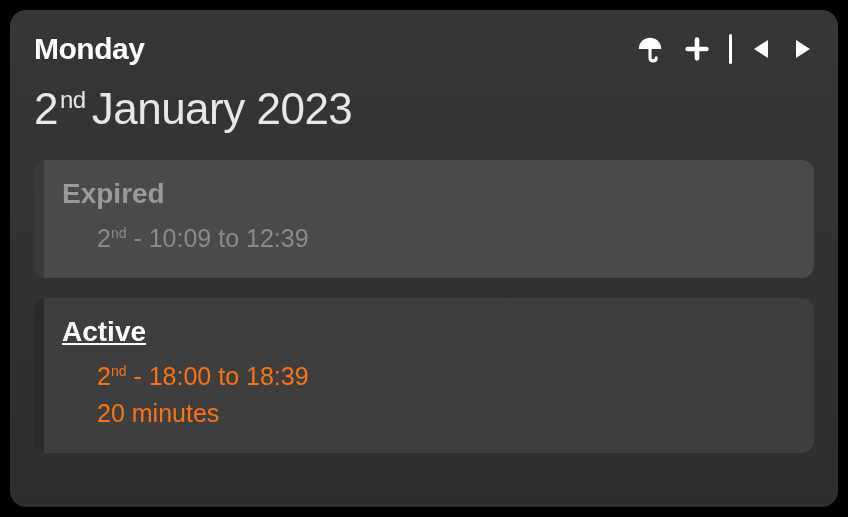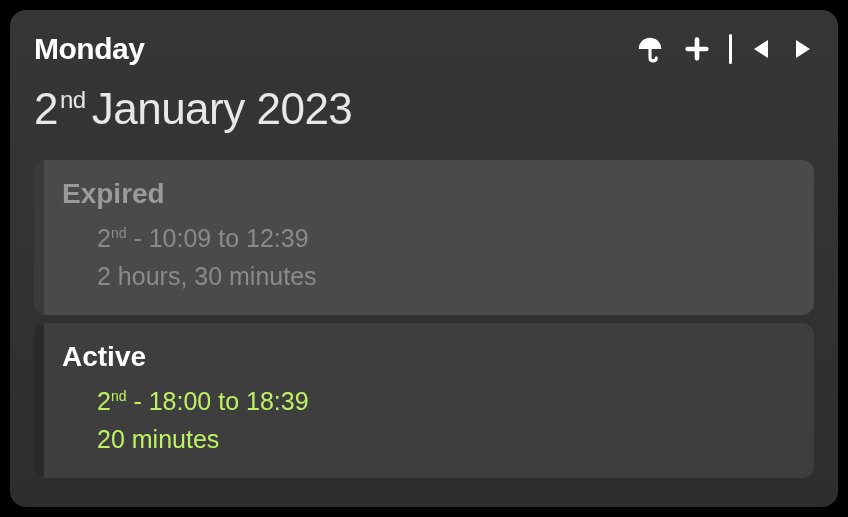--- a/index.html
+++ b/index.html
@@ -70,21 +70,21 @@
     .date-line sup {
       font-size: 24px;
       vertical-align: super;
       margin-left: 2px;
       margin-right: 6px;
     }
     .cards {
       margin-top: 26px;
       display: flex;
       flex-direction: column;
-      gap: 8px;
+      gap: 20px;
     }
     .card {
       border-radius: 12px;
       padding: 18px 22px 20px 22px;
       position: relative;
       overflow: hidden;
     }
     .card::before {
       content: "";
       position: absolute;
@@ -110,35 +110,36 @@
       font-size: 28px;
       font-weight: 700;
       margin-bottom: 10px;
       padding-left: 6px;
     }
     .card.expired .card-title {
       color: #9a9a9a;
     }
     .card.active .card-title {
       color: #ffffff;
+      text-decoration: underline;
     }
     .card-time, .card-duration {
       font-size: 25px;
       font-weight: 400;
       line-height: 1.5;
       padding-left: 6px;
       margin-left: 35px;
     }
     .card.expired .card-time,
     .card.expired .card-duration {
       color: #8a8a8a;
     }
     .card.active .card-time,
     .card.active .card-duration {
-      color: #bef264;
+      color: #f97316;
     }
     .card-time sup {
       font-size: 14px;
       vertical-align: super;
     }
   </style>
 </head>
 <body>
 
 <div class="panel">
@@ -175,21 +176,20 @@
   <div class="date-line">
     <span>2</span><sup>nd</sup><span>January 2023</span>
   </div>
 
   <div class="cards">
     <div class="card expired">
       <div class="card-title">Expired</div>
       <div class="card-time">
         <span>2</span><sup>nd</sup><span> - 10:09 to 12:39</span>
       </div>
-      <div class="card-duration">2 hours, 30 minutes</div>
     </div>
 
     <div class="card active">
       <div class="card-title">Active</div>
       <div class="card-time">
         <span>2</span><sup>nd</sup><span> - 18:00 to 18:39</span>
       </div>
       <div class="card-duration">20 minutes</div>
     </div>
   </div>

